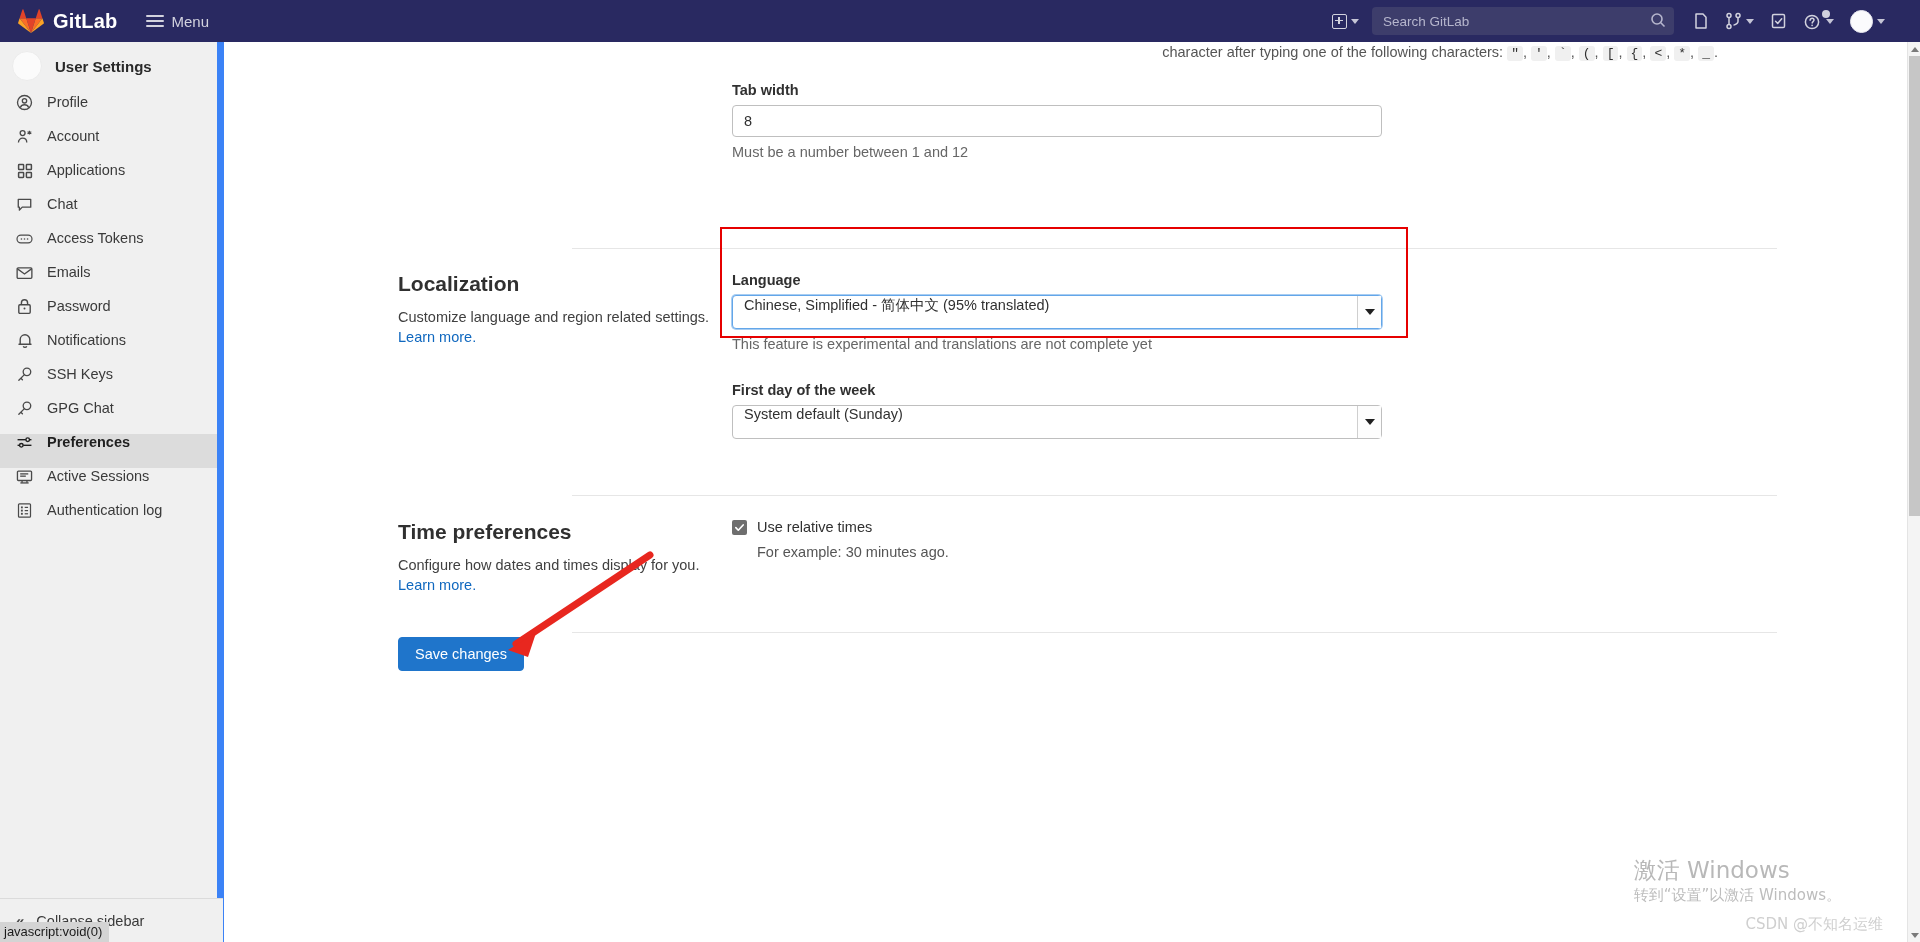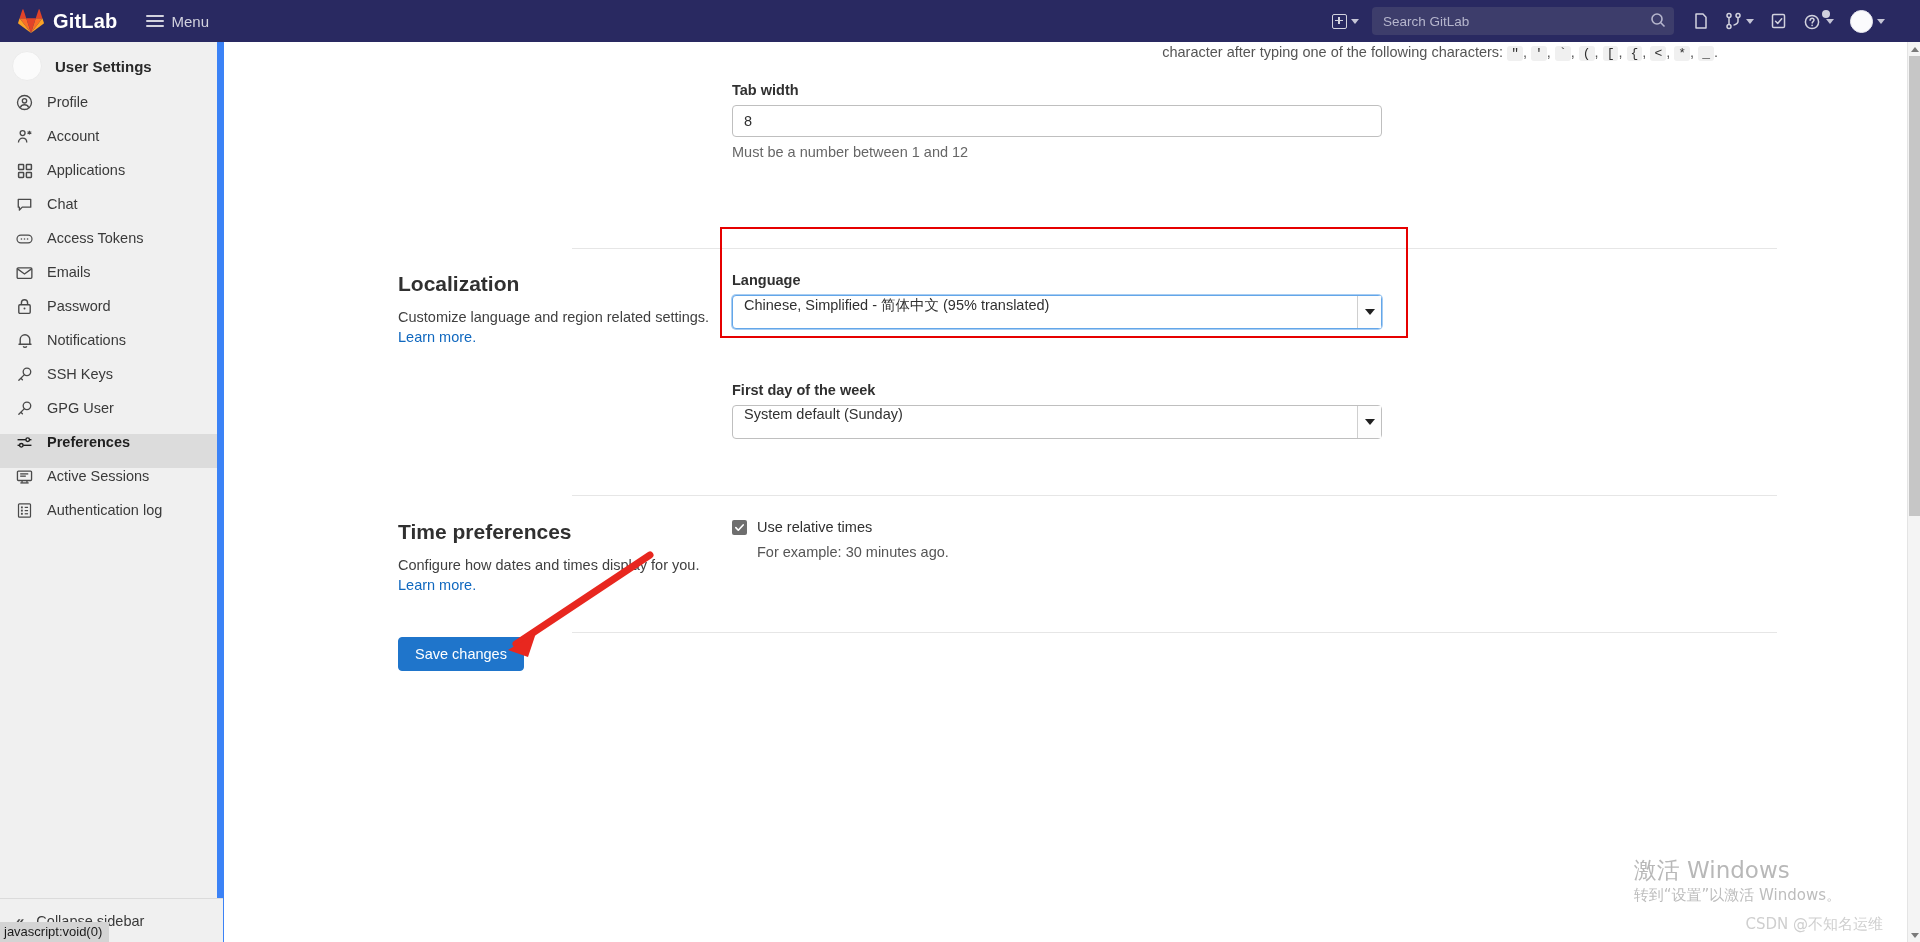--- a/index.html
+++ b/index.html
@@ -405,21 +405,21 @@
         <span>SSH Keys</span>
       </div>
 
       <div class="sb-item">
         <span class="ico">
           <svg width="17" height="17" viewBox="0 0 18 18" fill="none" stroke="#4a4a4a" stroke-width="1.4">
             <circle cx="11.6" cy="6.2" r="4"></circle>
             <path d="M8.9 9.1 3 15.1M5.1 12.9l1.7 1.7" stroke-linecap="round"></path>
           </svg>
         </span>
-        <span>GPG User</span>
+        <span>GPG Chat</span>
       </div>
 
       <div class="sb-item active">
         <span class="ico">
           <svg width="17" height="15" viewBox="0 0 18 16" fill="none" stroke="#1f1f1f" stroke-width="1.5">
             <line x1="1.6" y1="5" x2="16.4" y2="5"></line>
             <line x1="1.6" y1="11" x2="16.4" y2="11"></line>
             <circle cx="12.4" cy="5" r="1.9" fill="#f0f0f0"></circle>
             <circle cx="5.6" cy="11" r="1.9" fill="#dcdcdc"></circle>
           </svg>
@@ -501,20 +501,21 @@
       </div>
 
       <div style="position:absolute; left:508px; top:230px; width:650px;">
         <div class="field-label">Language</div>
         <div class="select-box focused">
           <span>Chinese, Simplified - 简体中文 (95% translated)</span>
           <span class="select-arrow">
               <span></span>
             </span>
         </div>
+        <div class="field-help">This feature is experimental and translations are not complete yet</div>
       </div>
 
       <div style="position:absolute; left:508px; top:340px; width:650px;">
         <div class="field-label">First day of the week</div>
         <div class="select-box">
           <span>System default (Sunday)</span>
           <span class="select-arrow">
               <span></span>
             </span>
         </div>

